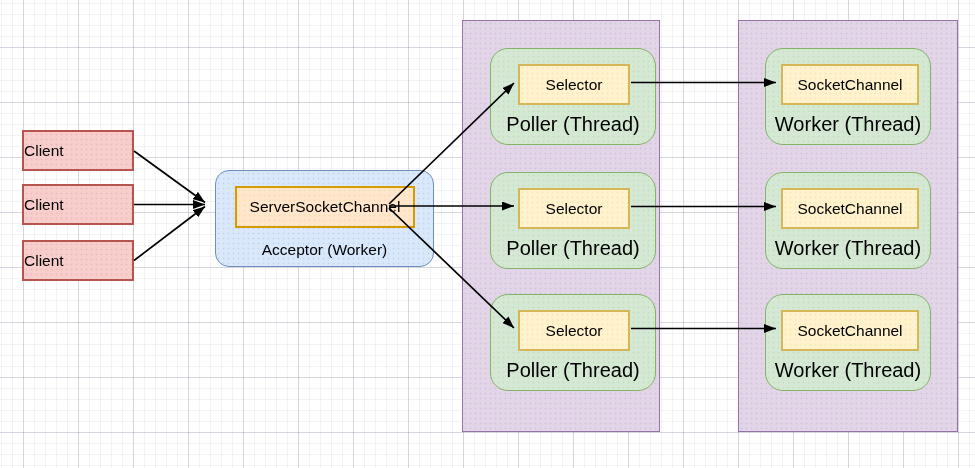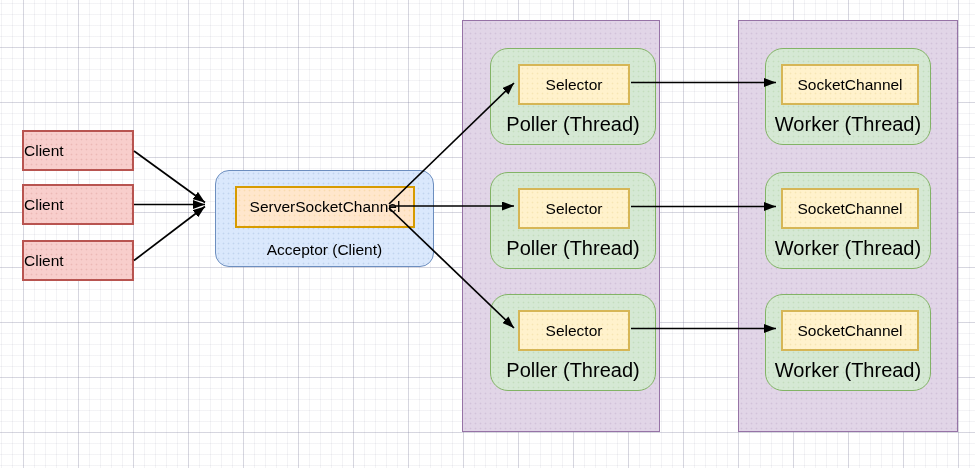--- a/index.html
+++ b/index.html
@@ -82,21 +82,21 @@
     <span class="txt">Client</span>
   </div>
   <div class="node client" style="top:240px;">
     <span class="txt">Client</span>
   </div>
 
   <div class="node acceptor" style="align-items:flex-start;">
     <div class="orange-box" style="left:19px;top:15px;width:180px;height:42px;">
       <span class="txt">ServerSocketChannel</span>
     </div>
-    <div class="caption">Acceptor (Client)</div>
+    <div class="caption">Acceptor (Worker)</div>
   </div>
 
   <div class="pool left">
     <div class="green" style="left:27px;top:27px;">
       <div class="yellow-box inner">
         <span class="txt">Selector</span>
       </div>
       <div class="caption">Poller (Thread)</div>
     </div>
     <div class="green" style="left:27px;top:151px;">

